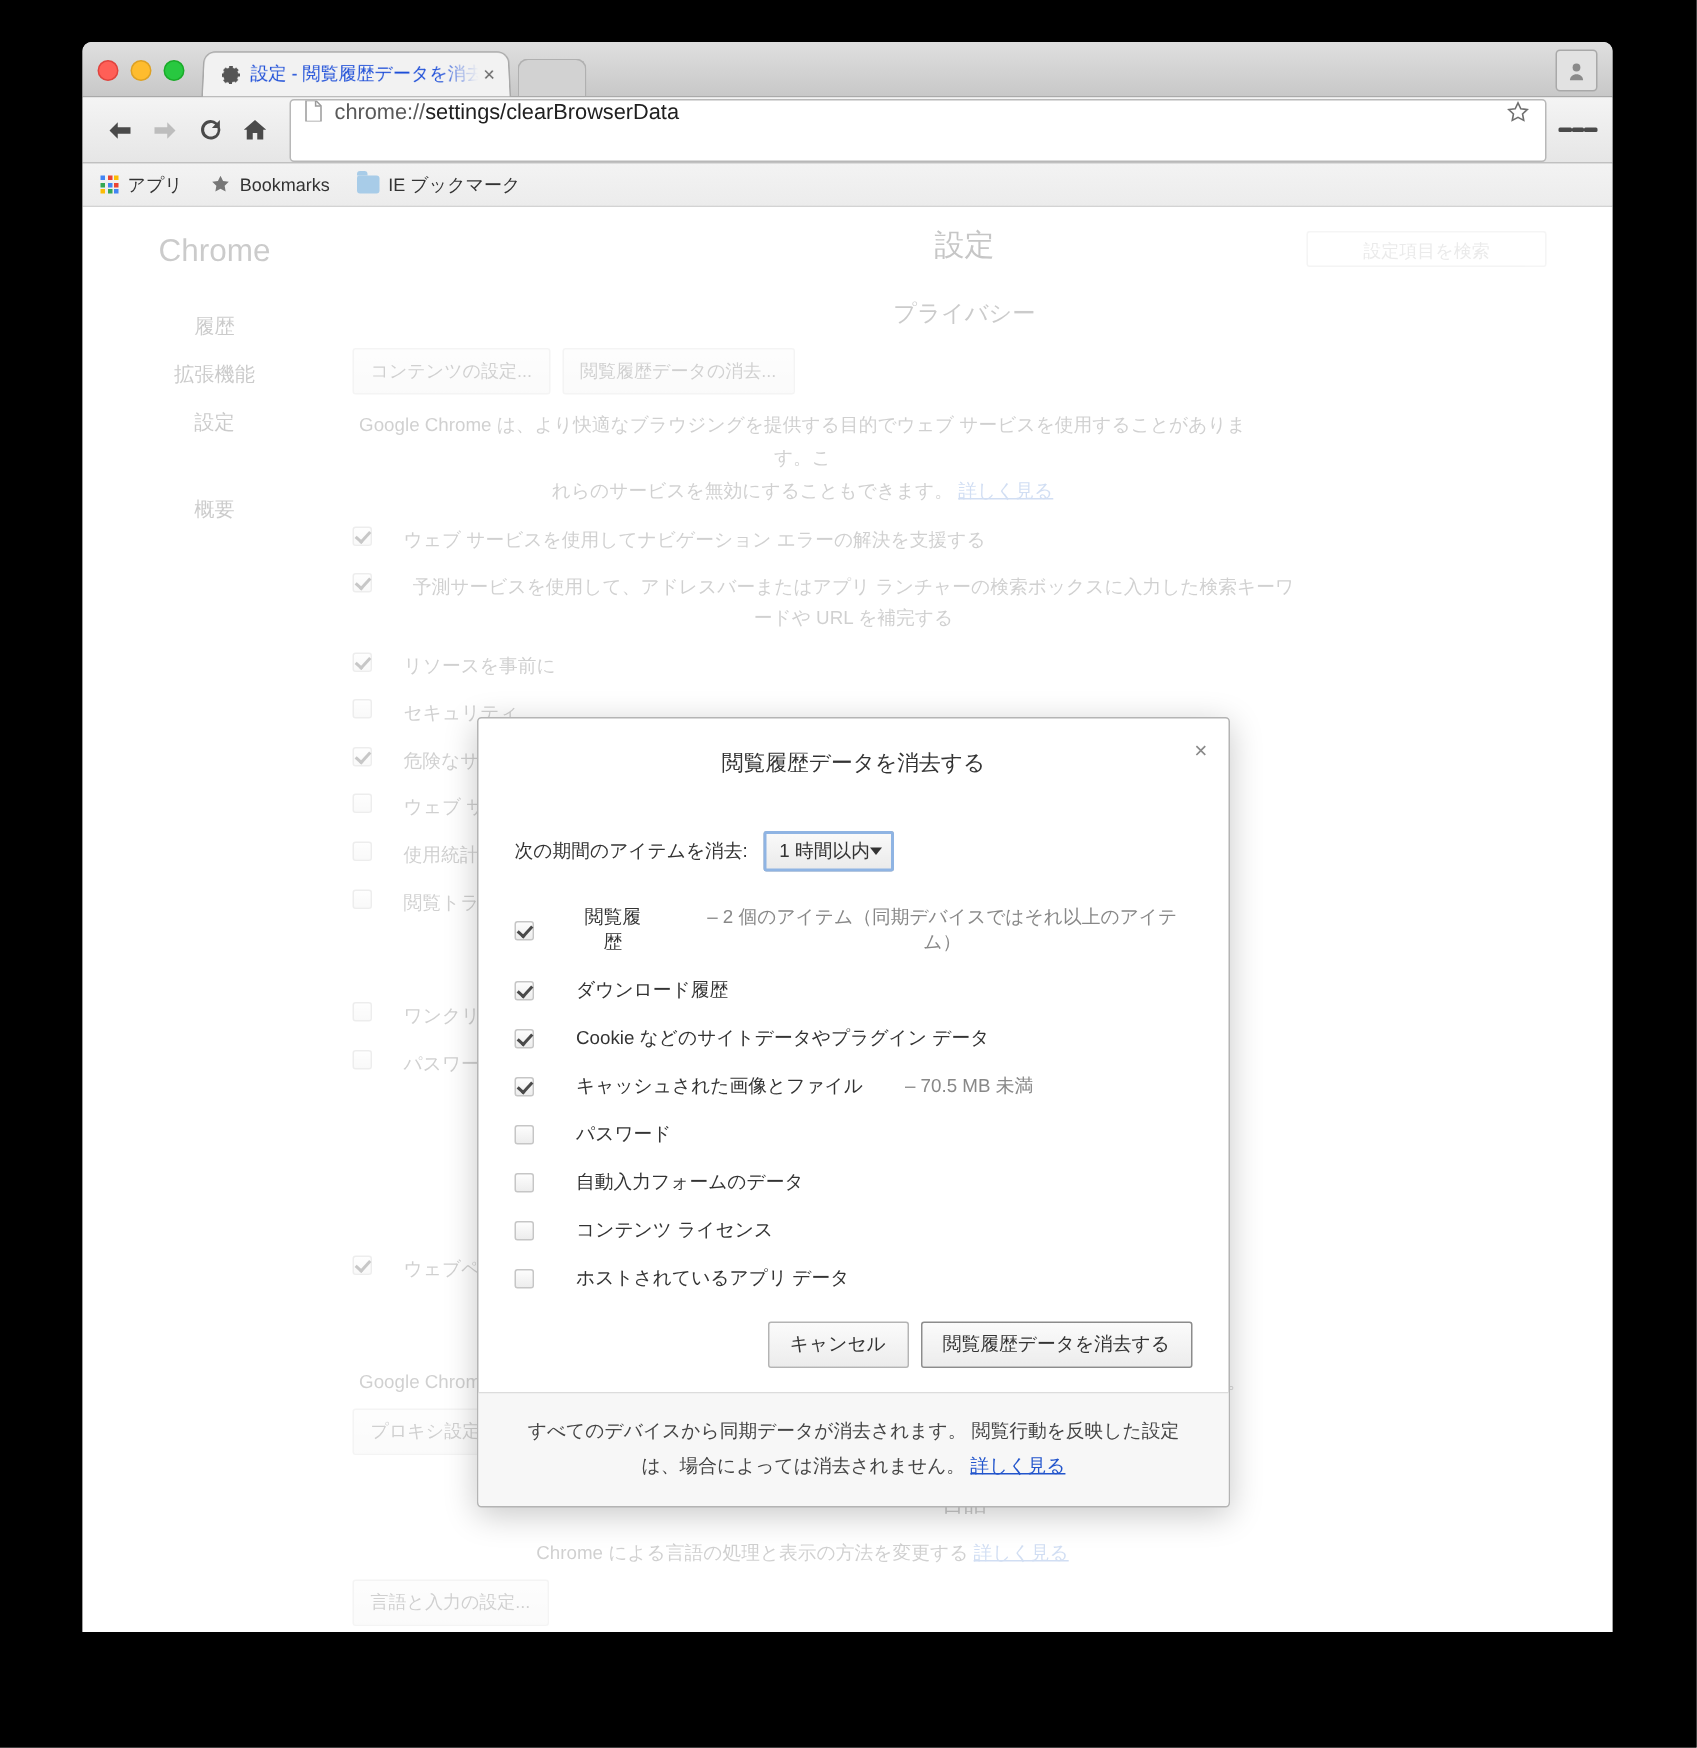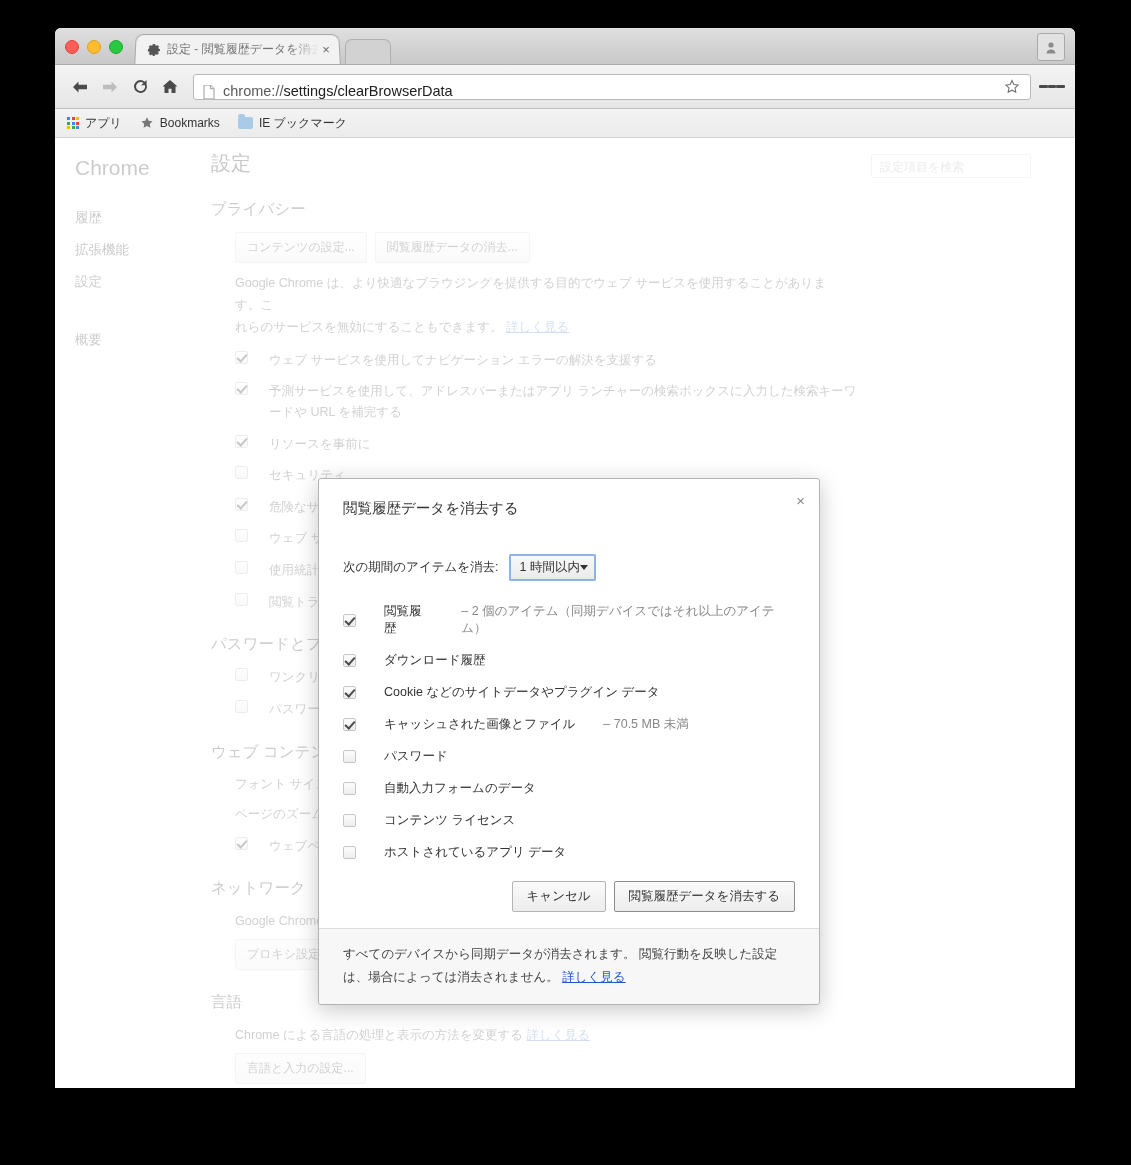--- a/index.html
+++ b/index.html
@@ -44,21 +44,21 @@
     border-bottom: none;
     border-radius: 8px 8px 0 0;
     display: flex; align-items: center;
     padding: 0 6px 0 10px;
     box-sizing: border-box;
     transform: perspective(22px) rotateX(0.6deg);
   }
   .tab-favicon { width: 16px; height: 16px; flex: 0 0 16px; margin-right: 5px; display:block; }
   .tab-title {
     flex: 1 1 auto;
-    font-size: 12px; color: #737373;
+    font-size: 12px; color: #1d4ed8;
     white-space: nowrap; overflow: hidden;
     -webkit-mask-image: linear-gradient(to right, #000 82%, transparent 100%);
             mask-image: linear-gradient(to right, #000 82%, transparent 100%);
   }
   .tab-close { flex: 0 0 14px; text-align: center; font-size: 13px; color: #666; line-height: 1; }
   .tab-newtab {
     position: absolute; left: 290px; top: 11px;
     width: 44px; height: 24px;
     background: #d2d2d2;
     border: 1px solid #b0b0b0;
@@ -85,26 +85,26 @@
     box-sizing: border-box;
   }
   .navbtn {
     width: 30px; height: 28px;
     display: flex; align-items: center; justify-content: center;
     color: #444; flex: 0 0 auto;
   }
   .navbtn.dim { color: #b5b5b5; }
   .omnibox {
     flex: 1 1 auto;
-    height: 26px;
+    height: 42px;
     margin: 0 8px;
     background: #ffffff;
     border: 1px solid #b8b8b8;
     border-radius: 3px;
-    display: flex; align-items: flex-end;
+    display: flex; align-items: flex-start;
     padding: 0 8px;
     box-sizing: border-box;
   }
   .omnibox .page-icon { flex: 0 0 14px; margin-right: 7px; display:block; }
   .omnibox .url { flex: 1 1 auto; font-size: 14.5px; color: #202020; white-space: nowrap; overflow: hidden; }
   .omnibox .url .scheme { color: #5a5a5a; }
   .omnibox .star { flex: 0 0 18px; }
   .menubtn { width: 26px; height: 28px; display: flex; align-items: center; justify-content: center; flex: 0 0 auto; }
   .menubtn .bar { display:block; width: 16px; height: 2.5px; background: #4a4a4a; margin: 2px 0; border-radius: 1px; }
 
@@ -123,20 +123,21 @@
   .apps-grid i { display:block; width:3px; height:3px; }
   .folder-ico { width: 15px; height: 12px; background: #a8cce8; border-radius: 1.5px 2px 2px 2px; position: relative; }
   .folder-ico::before { content:''; position:absolute; left:0; top:-3px; width:7px; height:3px; background:#a8cce8; border-radius:2px 2px 0 0; }
 
   
   .page {
     position: relative;
     height: 951px;
     background: #ffffff;
     overflow: hidden;
+    text-align: center;
   }
   .page-inner { position: relative; width: 100%; height: 100%; opacity: 0.30; }
 
   .nav {
     position: absolute; left: 0; top: 0;
     width: 156px; padding-top: 18px;
   }
   .nav-brand { font-size: 21px; color: #555; padding: 0 0 22px 20px; }
   .nav-item { font-size: 13.5px; color: #555; padding: 7px 0 7px 20px; position: relative; }
   .nav-item.selected::before {

